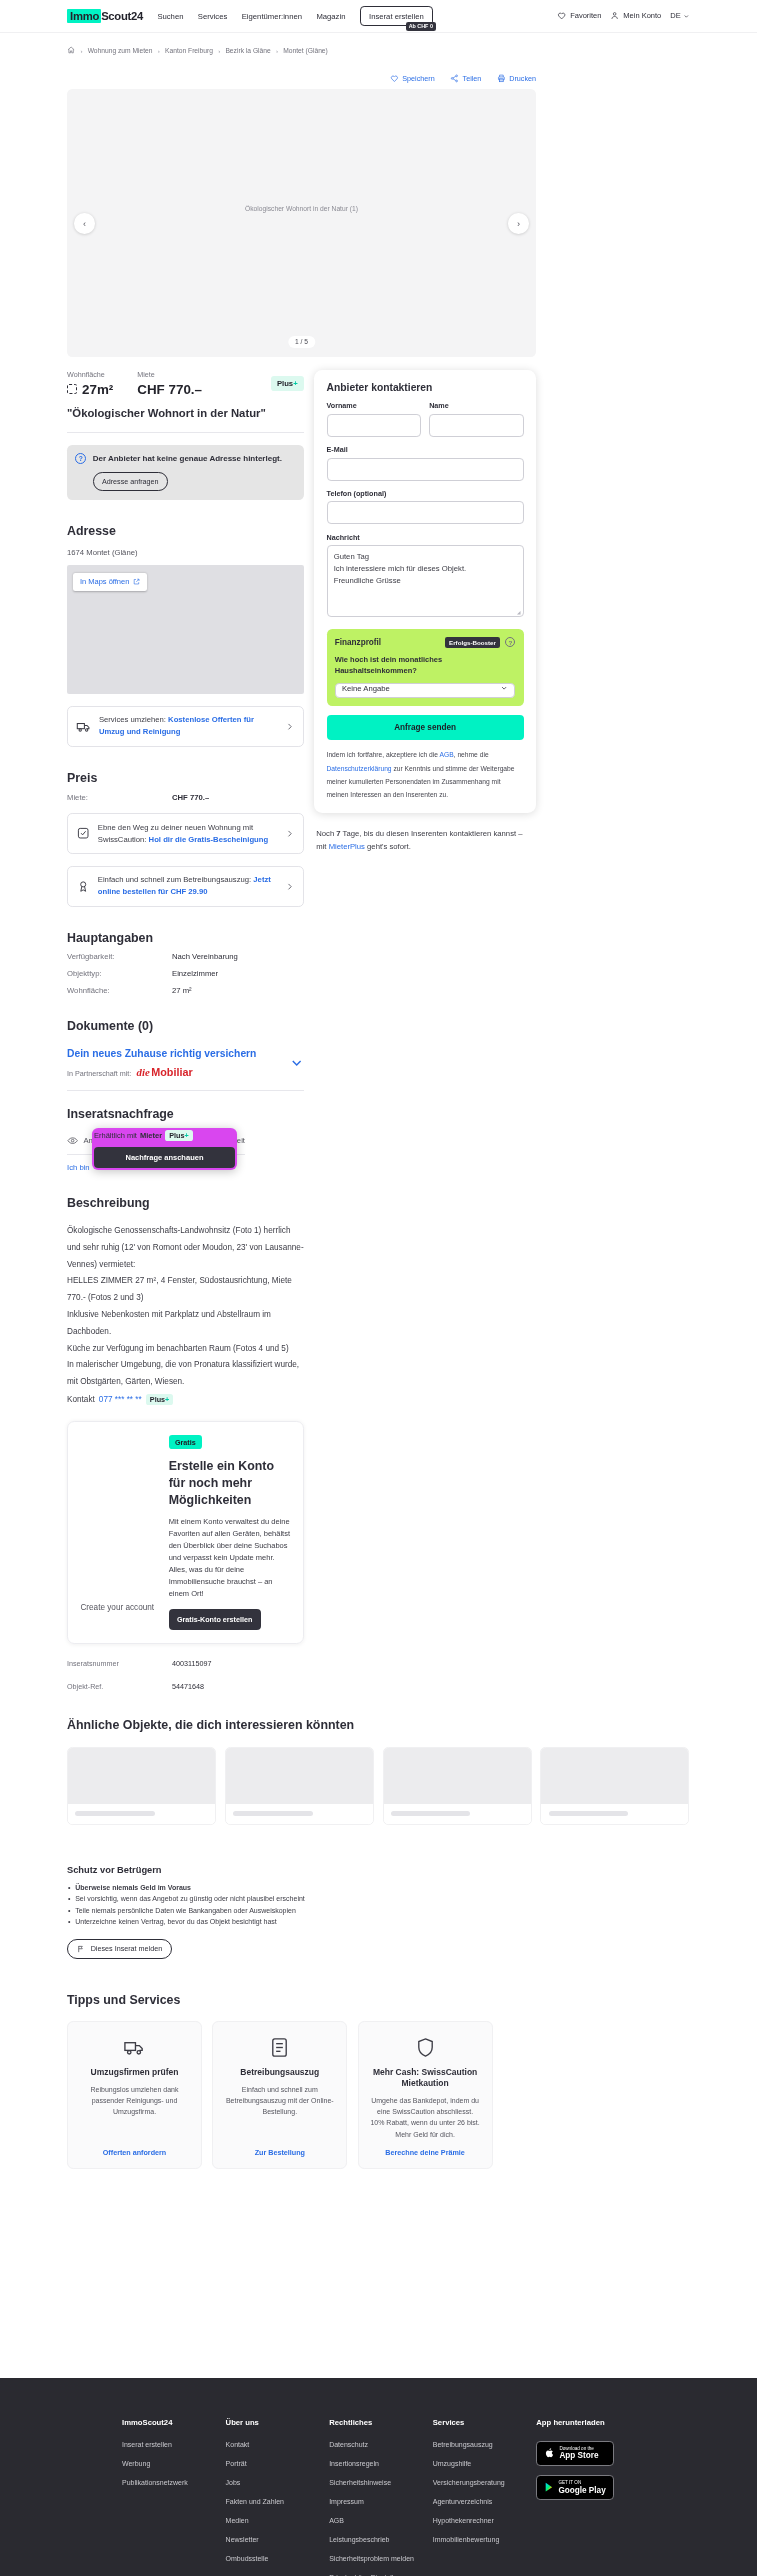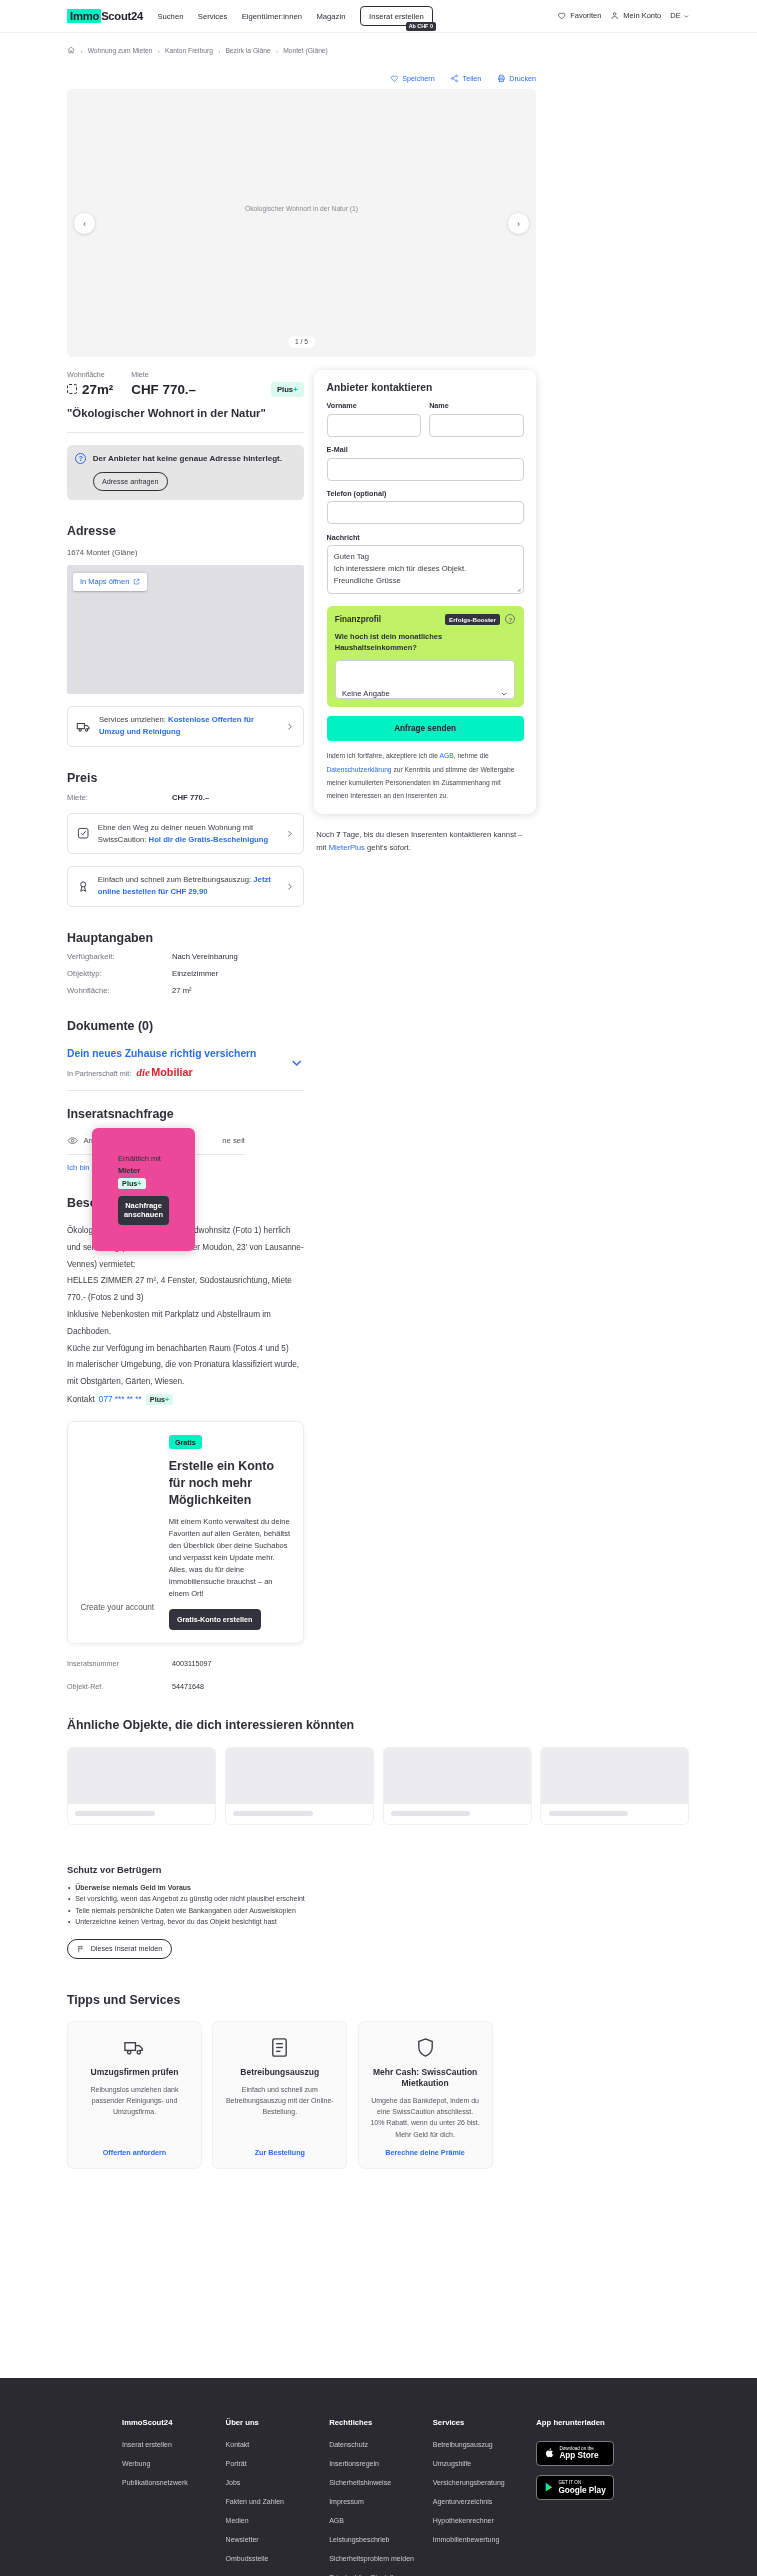--- a/index.html
+++ b/index.html
@@ -34,21 +34,21 @@
   .gal-nav { position:absolute; top:124px; width:20.6px; height:20.6px; border-radius:50%; background:#fff; box-shadow:0 0.5px 3.1px rgba(0,0,0,.18); border:none; font-size:9.3px; color:#55555e; cursor:pointer; display:flex; align-items:center; justify-content:center; }
   .gal-prev { left:7.2px; } .gal-next { right:7.2px; }
   .gal-counter { position:absolute; bottom:9.3px; left:50%; transform:translateX(-50%); background:#fff; border-radius:7.2px; padding:2.6px 7.2px; font-size:6.7px; color:#4a4a52; }
 
   
   .cols { width:469px; margin:12.4px 0 0 67px; display:flex; gap:10.3px; align-items:flex-start; }
   .col-main { width:237px; }
   .col-side { width:222px; }
 
   
-  .facts { display:flex; gap:18px; align-items:flex-end; }
+  .facts { display:flex; gap:24px; align-items:center; }
   .fact-label { font-size:7.2px; color:#73737d; }
   .fact-value { display:flex; align-items:center; gap:5.2px; margin-top:3.1px; font-size:13.4px; font-weight:bold; color:#23232b; }
   .area-icon { width:9.8px; height:9.8px; border:1px dashed #2e2e38; border-radius:2.1px; }
   .plus-badge { margin-left:auto; background:#dcf9ef; border-radius:3.1px; padding:3.1px 6.2px; font-size:7.7px; font-weight:bold; color:#23232b; }
   .plus-badge .plus, .plus-inline .plus { color:#00c9a5; font-weight:bold; }
   .plus-inline { background:#dcf9ef; border-radius:2.6px; padding:1px 4.1px; font-size:7.2px; font-weight:bold; color:#23232b; }
   .listing-title { margin-top:10.3px; font-size:11.3px; font-weight:bold; color:#2e2e38; }
   .rule { border:none; border-top:0.5px solid #e7e7ec; margin:12.4px 0; }
 
   
@@ -77,21 +77,21 @@
   .insurance-title { color:#2a6de5; font-size:10.3px; font-weight:bold; }
   .insurance-sub { display:flex; align-items:flex-end; gap:5.2px; margin-top:6.2px; font-size:7.2px; color:#73737d; }
   .mobiliar { font-size:10.8px; color:#d8232a; font-weight:bold; }
   .mobiliar .die { font-family:"Liberation Serif", serif; font-style:italic; margin-right:1.5px; }
 
   
   .demand { position:relative; width:178px; margin-top:13.4px; }
   .demand-row { display:flex; align-items:center; gap:5.2px; font-size:7.7px; color:#55555e; padding-bottom:8.2px; border-bottom:0.5px solid #e7e7ec; }
   .demand-suffix { margin-left:auto; }
   .demand-link { display:inline-block; margin-top:8.2px; color:#2a6de5; font-size:7.7px; }
-  .popover { position:absolute; left:25px; top:-7.2px; width:103px; background:#ec4899; border-radius:6.2px; box-shadow:0 1.5px 9.3px rgba(0,0,0,.22); padding:26px; z-index:5; }
+  .popover { position:absolute; left:25px; top:-7.2px; width:145px; background:#d946ef; border-radius:6.2px; box-shadow:0 1.5px 9.3px rgba(0,0,0,.22); padding:2px; z-index:5; }
   .popover-line { font-size:7.5px; color:#2e2e38; display:flex; align-items:center; gap:3.1px; flex-wrap:wrap; }
   .popover-line b { font-weight:bold; }
   .popover-btn { margin-top:6.7px; width:100%; background:#33333d; color:#fff; border:none; border-radius:4.1px; padding:5.7px 0; font-size:7.5px; font-weight:bold; font-family:inherit; cursor:pointer; }
 
   .desc-body { margin-top:12.4px; font-size:8.2px; line-height:2.05; color:#3c3c45; white-space:pre-line; }
   .desc-contact { margin-top:3.1px; font-size:8.2px; color:#3c3c45; display:flex; align-items:center; gap:4.1px; }
   .desc-contact .phone { color:#2a6de5; }
 
   
   .promo { margin-top:15.5px; border:0.5px solid #ececf0; border-radius:7.2px; box-shadow:0 0.5px 4.1px rgba(0,0,0,.06); padding:13.4px 12.4px; display:flex; gap:11.3px; }
@@ -104,30 +104,30 @@
   .refs { margin-top:15.5px; }
   .refs .kv-row { font-size:7.2px; margin-top:14px; }
 
   
   .panel { background:#fff; border-radius:8.2px; box-shadow:0 1px 8.2px rgba(0,0,0,.14); padding:12.4px; }
   .panel h2 { font-size:10.3px; font-weight:bold; color:#2e2e38; }
   .field-label { font-size:7.2px; font-weight:bold; color:#2e2e38; margin:8.2px 0 3.6px; }
   .tf { width:100%; height:23px; border:0.5px solid #cfcfd6; border-radius:4.1px; font-size:7.7px; padding:0 6.2px; font-family:inherit; color:#2e2e38; background:#fff; }
   .name-row { display:flex; gap:8.2px; }
   .name-row > div { flex:1; }
-  .panel textarea { width:100%; height:49px; border:0.5px solid #cfcfd6; border-radius:4.1px; font-size:7.7px; line-height:1.55; padding:5.2px 6.2px; font-family:inherit; color:#3c3c45; resize:none; }
+  .panel textarea { width:100%; height:72px; border:0.5px solid #cfcfd6; border-radius:4.1px; font-size:7.7px; line-height:1.55; padding:5.2px 6.2px; font-family:inherit; color:#3c3c45; resize:none; }
   .ta-wrap { position:relative; }
   .ta-handle { position:absolute; right:3.1px; bottom:4.1px; font-size:4.6px; color:#b9b9c2; }
   .finance { margin-top:9.3px; background:#bef264; border-radius:5.2px; padding:8.2px; }
   .finance-head { display:flex; align-items:center; gap:5.2px; }
   .finance-title { font-size:8.2px; font-weight:bold; flex:1; }
   .booster { background:#33333d; color:#fff; font-size:6.2px; font-weight:bold; padding:2.1px 4.1px; border-radius:2.1px; }
   .q-gray { width:10.3px; height:10.3px; border:1px solid #73737d; border-radius:50%; color:#73737d; font-size:6.2px; font-weight:bold; display:flex; align-items:center; justify-content:center; }
   .finance-q { margin-top:6.2px; font-size:7.5px; font-weight:bold; line-height:1.5; width:118px; }
-  .select { margin-top:6.2px; background:#fff; border:0.5px solid #cfcfd6; border-radius:4.1px; height:39px; display:flex; align-items:flex-end; justify-content:space-between; padding:0 6.2px; font-size:7.7px; color:#2e2e38; cursor:pointer; }
+  .select { margin-top:6.2px; background:#fff; border:0.5px solid #cfcfd6; border-radius:4.1px; height:15px; display:flex; align-items:flex-start; justify-content:space-between; padding:0 6.2px; font-size:7.7px; color:#2e2e38; cursor:pointer; }
   .submit { margin-top:9.3px; width:100%; height:25px; background:#00f2c3; border:none; border-radius:4.1px; font-size:8.2px; font-weight:bold; color:#1c1c24; font-family:inherit; cursor:pointer; }
   .disclaimer { margin-top:8.2px; font-size:6.7px; line-height:1.95; color:#46464f; }
   .disclaimer a { color:#2a6de5; }
   .waiting { margin:13.4px 2.1px 0; font-size:7.7px; line-height:1.7; color:#3c3c45; }
   .waiting .blue { color:#2a6de5; }
 
   
   .wide { width:623px; margin-left:67px; }
   .similar-cards { display:flex; gap:8.8px; margin-top:14.4px; }
   .sim-card { width:149px; border:0.5px solid #f0f0f2; border-radius:5.2px; overflow:hidden; cursor:pointer; }

